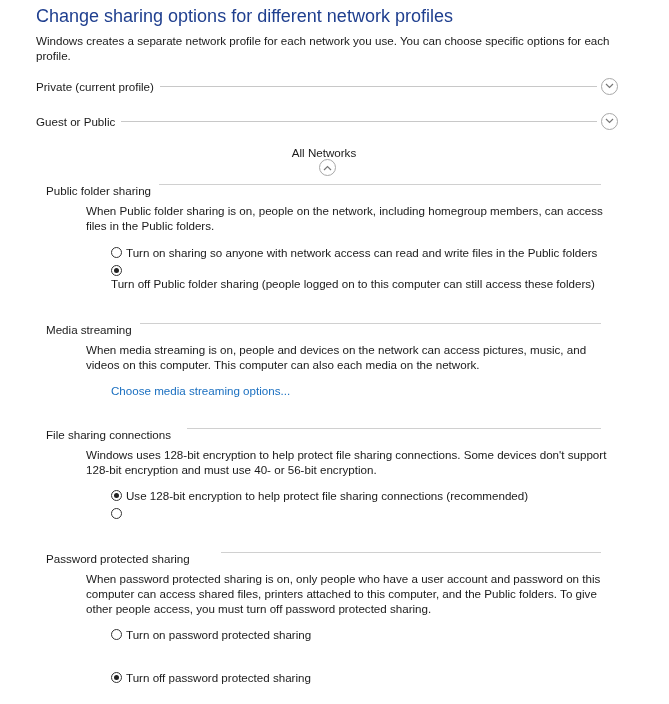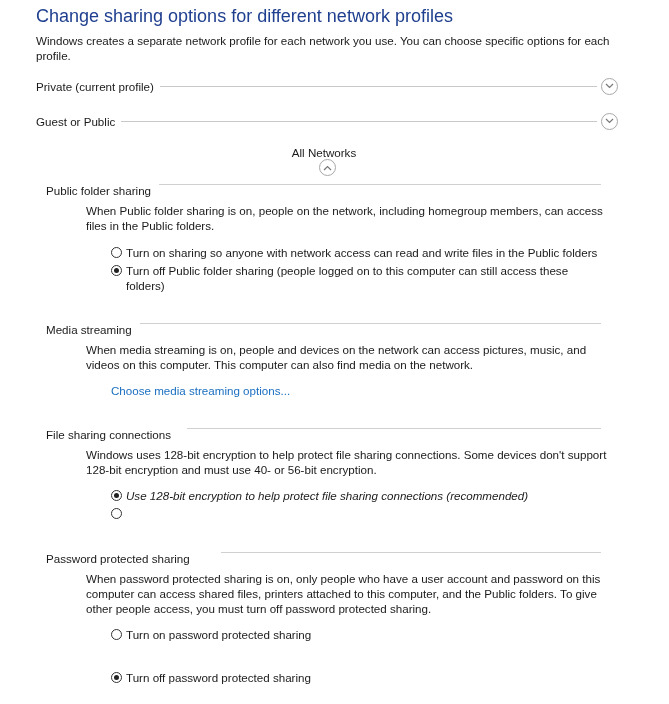--- a/index.html
+++ b/index.html
@@ -83,38 +83,38 @@
 
 <div class="section-row" style="top:172px;">
   <span class="label">Public folder sharing</span>
   <span class="rule"></span>
 </div>
 <div class="desc" style="top:203px;">When Public folder sharing is on, people on the network, including homegroup members, can access files in the Public folders.</div>
 <div class="radio-row" style="top:245px;text-align:center;">
   <span class="radio"></span>
   <span>Turn on sharing so anyone with network access can read and write files in the Public folders</span>
 </div>
-<div class="radio-row" style="top:263px; width:490px;">
+<div class="radio-row" style="top:263px; width:490px;flex-direction:column;">
   <span class="radio checked"></span>
   <span>Turn off Public folder sharing (people logged on to this computer can still access these folders)</span>
 </div>
 
 <div class="section-row" style="top:311px;">
   <span class="label">Media streaming</span>
   <span class="rule"></span>
 </div>
-<div class="desc" style="top:342px;">When media streaming is on, people and devices on the network can access pictures, music, and videos on this computer. This computer can also find media on the network.</div>
+<div class="desc" style="top:342px;">When media streaming is on, people and devices on the network can access pictures, music, and videos on this computer. This computer can also each media on the network.</div>
 <div class="abs link">Choose media streaming options...</div>
 
 <div class="section-row" style="top:416px;gap:8px;">
   <span class="label">File sharing connections</span>
   <span class="rule"></span>
 </div>
 <div class="desc" style="top:447px;">Windows uses 128-bit encryption to help protect file sharing connections. Some devices don't support 128-bit encryption and must use 40- or 56-bit encryption.</div>
-<div class="radio-row" style="top:488px;font-style:italic;">
+<div class="radio-row" style="top:488px;">
   <span class="radio checked"></span>
   <span>Use 128-bit encryption to help protect file sharing connections (recommended)</span>
 </div>
 <div class="radio-row" style="top:506px;">
   <span class="radio"></span>
 </div>
 
 <div class="section-row" style="top:540px;gap:23px;">
   <span class="label">Password protected sharing</span>
   <span class="rule"></span>

